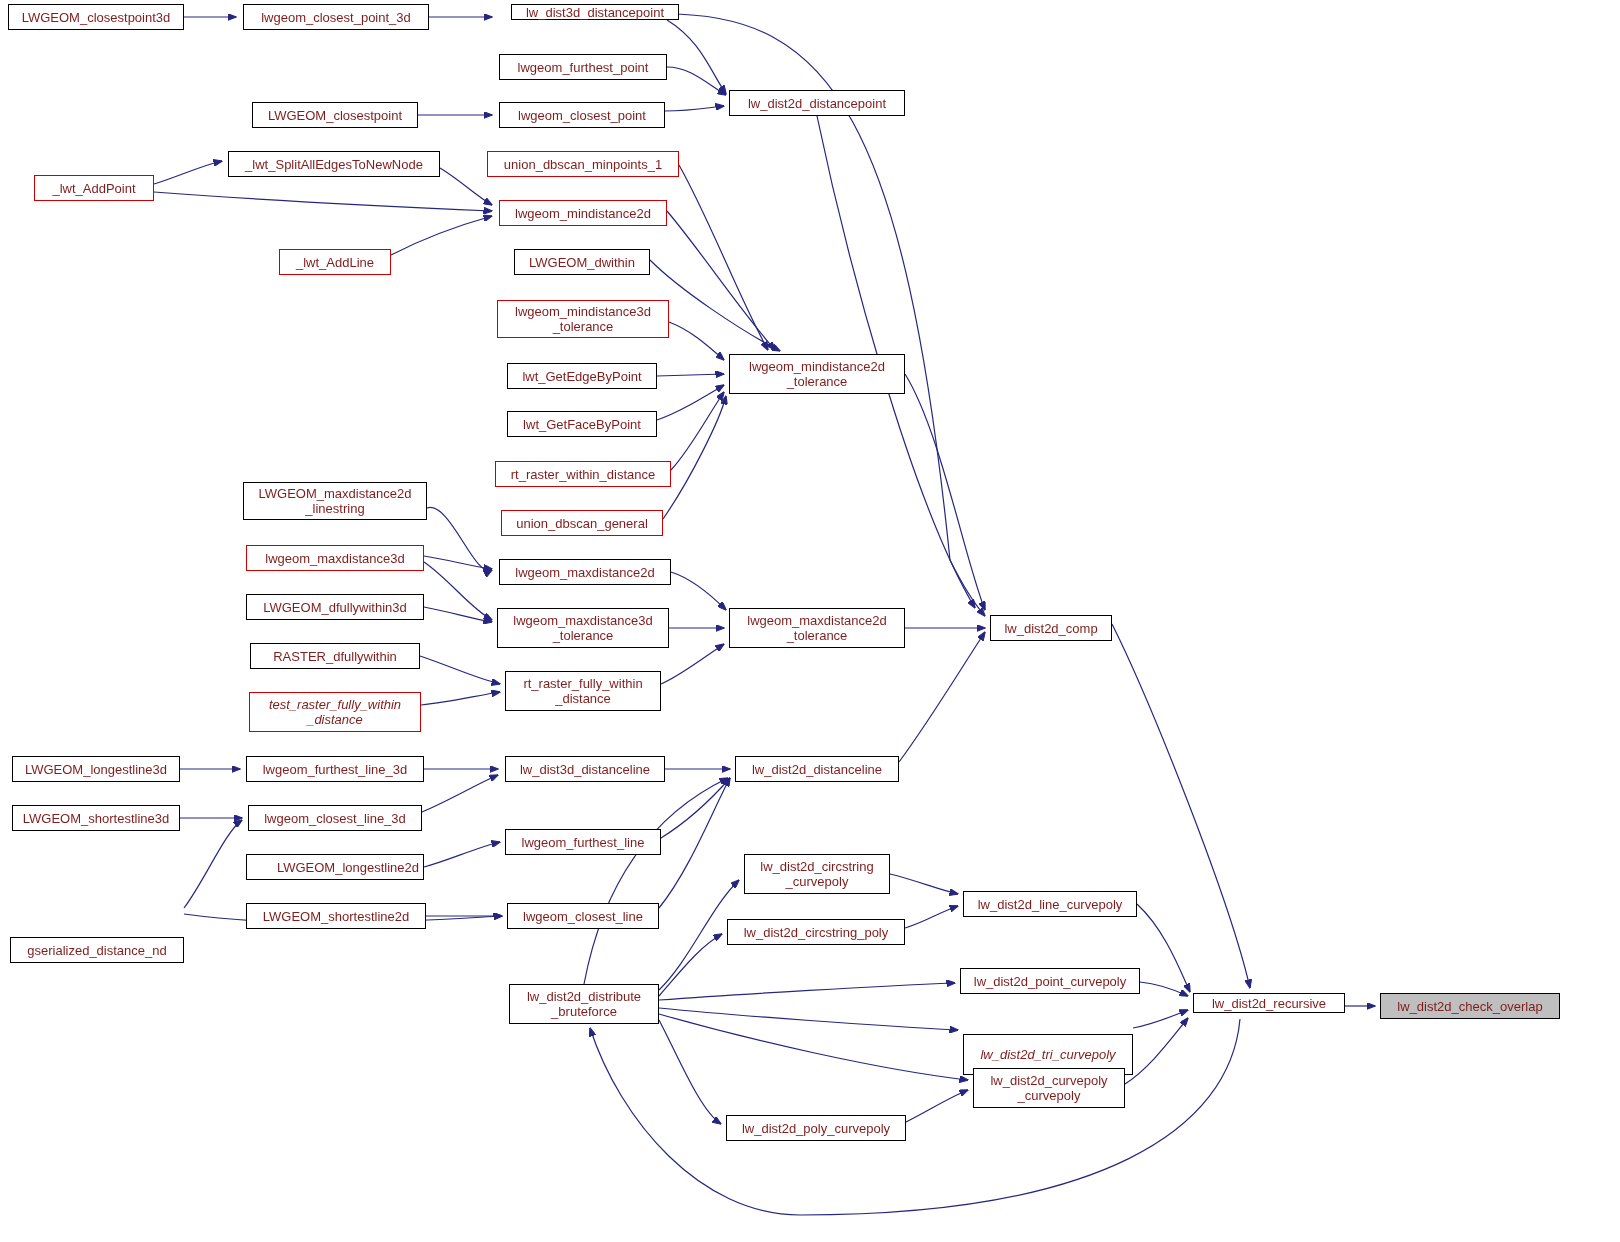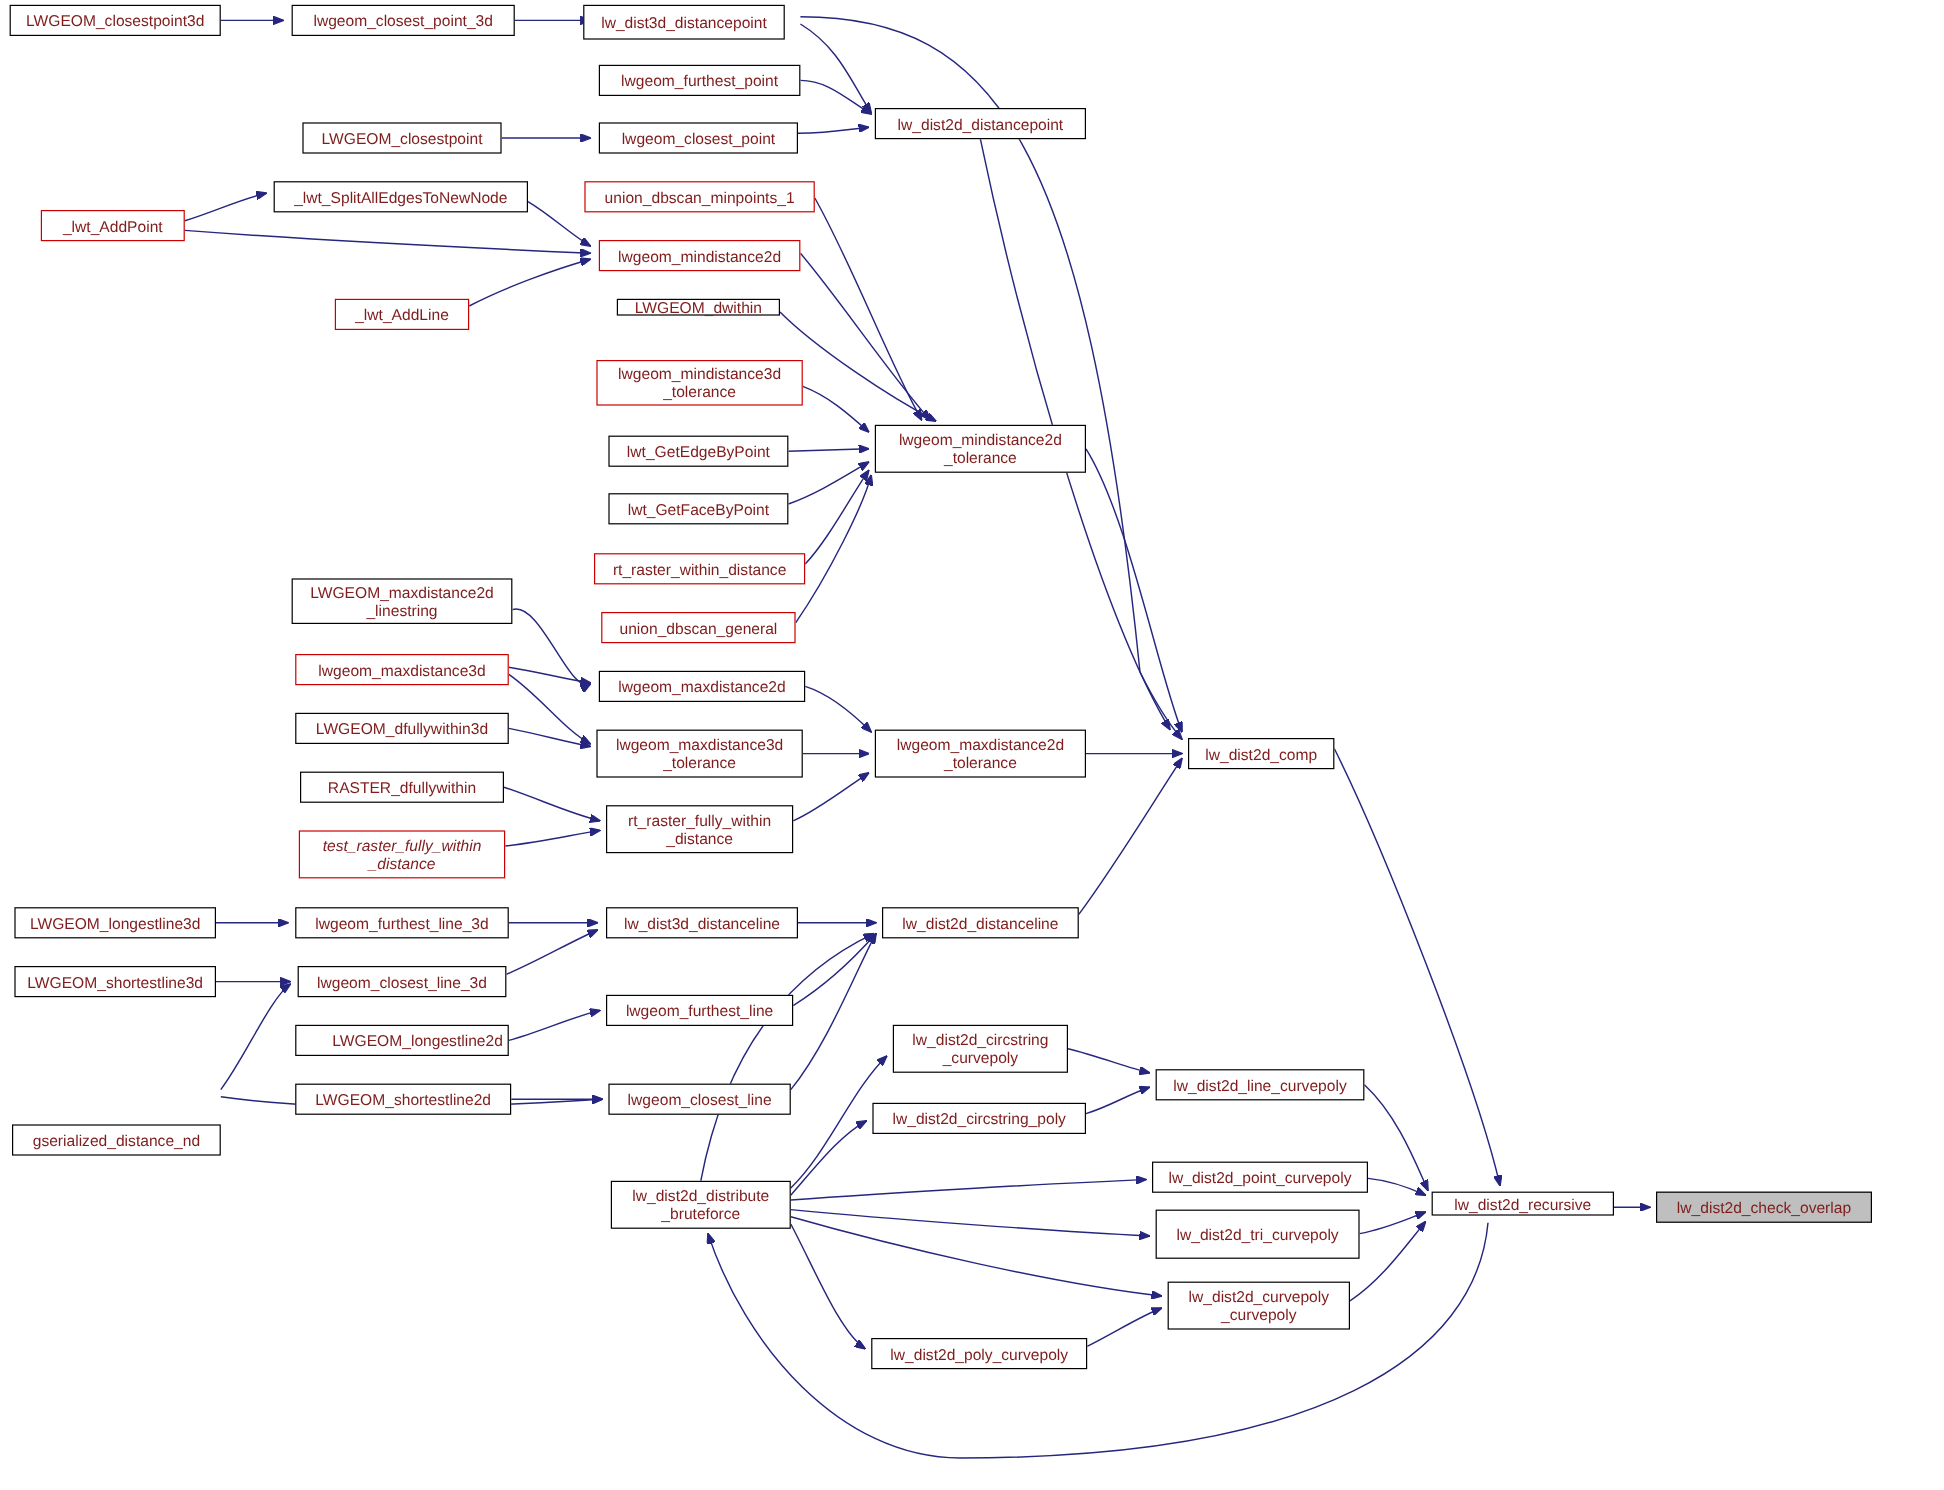--- a/index.html
+++ b/index.html
@@ -131,31 +131,31 @@
       <path d="M1125,1084 C1150,1068 1170,1040 1188,1018" marker-end="url(#arrow)"></path>
       <path d="M906,1122 C930,1110 948,1098 968,1090" marker-end="url(#arrow)"></path>
       <path d="M1345,1006 L1375,1006" marker-end="url(#arrow)"></path>
       <path d="M1112,624 C1150,700 1230,900 1250,988" marker-end="url(#arrow)"></path>
       <path d="M1240,1019 C1230,1130 1100,1215 800,1215 C700,1215 620,1120 590,1028" marker-end="url(#arrow)"></path>
     </g>
   </svg>
 
   <div class="node" style="left:8px;top:4px;width:176px;height:26px;"><span>LWGEOM_closestpoint3d</span></div>
   <div class="node" style="left:243px;top:4px;width:186px;height:26px;"><span>lwgeom_closest_point_3d</span></div>
-  <div class="node" style="left:486px;top:4px;width:168px;height:29px;"><span>lw_dist3d_distancepoint</span></div>
+  <div class="node" style="left:511px;top:4px;width:168px;height:16px;"><span>lw_dist3d_distancepoint</span></div>
   <div class="node" style="left:499px;top:54px;width:168px;height:26px;"><span>lwgeom_furthest_point</span></div>
   <div class="node" style="left:729px;top:90px;width:176px;height:26px;"><span>lw_dist2d_distancepoint</span></div>
   <div class="node" style="left:252px;top:102px;width:166px;height:26px;"><span>LWGEOM_closestpoint</span></div>
   <div class="node" style="left:499px;top:102px;width:166px;height:26px;"><span>lwgeom_closest_point</span></div>
   <div class="node" style="left:228px;top:151px;width:212px;height:26px;"><span>_lwt_SplitAllEdgesToNewNode</span></div>
   <div class="node red" style="left:487px;top:151px;width:192px;height:26px;"><span>union_dbscan_minpoints_1</span></div>
   <div class="node red" style="left:34px;top:175px;width:120px;height:26px;"><span>_lwt_AddPoint</span></div>
   <div class="node red" style="left:499px;top:200px;width:168px;height:26px;"><span>lwgeom_mindistance2d</span></div>
   <div class="node red" style="left:279px;top:249px;width:112px;height:26px;"><span>_lwt_AddLine</span></div>
-  <div class="node" style="left:514px;top:249px;width:136px;height:14px;align-items:center;"><span>LWGEOM_dwithin</span></div>
+  <div class="node" style="left:514px;top:249px;width:136px;height:26px;align-items:center;"><span>LWGEOM_dwithin</span></div>
   <div class="node red" style="left:497px;top:300px;width:172px;height:38px;"><span>lwgeom_mindistance3d
 _tolerance</span></div>
   <div class="node" style="left:729px;top:354px;width:176px;height:40px;"><span>lwgeom_mindistance2d
 _tolerance</span></div>
   <div class="node" style="left:507px;top:363px;width:150px;height:26px;"><span>lwt_GetEdgeByPoint</span></div>
   <div class="node" style="left:507px;top:411px;width:150px;height:26px;"><span>lwt_GetFaceByPoint</span></div>
   <div class="node red" style="left:495px;top:461px;width:176px;height:26px;"><span>rt_raster_within_distance</span></div>
   <div class="node" style="left:243px;top:482px;width:184px;height:38px;"><span>LWGEOM_maxdistance2d
 _linestring</span></div>
   <div class="node red" style="left:501px;top:510px;width:162px;height:26px;"><span>union_dbscan_general</span></div>
@@ -185,18 +185,18 @@
   <div class="node" style="left:10px;top:903px;width:174px;height:26px;margin-top:34px;"><span>gserialized_distance_nd</span></div>
   <div class="node" style="left:246px;top:903px;width:180px;height:26px;"><span>LWGEOM_shortestline2d</span></div>
   <div class="node" style="left:507px;top:903px;width:152px;height:26px;"><span>lwgeom_closest_line</span></div>
   <div class="node" style="left:727px;top:919px;width:178px;height:26px;"><span>lw_dist2d_circstring_poly</span></div>
   <div class="node" style="left:963px;top:891px;width:174px;height:26px;"><span>lw_dist2d_line_curvepoly</span></div>
   <div class="node" style="left:960px;top:968px;width:180px;height:26px;"><span>lw_dist2d_point_curvepoly</span></div>
   <div class="node" style="left:509px;top:984px;width:150px;height:40px;"><span>lw_dist2d_distribute
 _bruteforce</span></div>
   <div class="node" style="left:1193px;top:993px;width:152px;height:20px;"><span>lw_dist2d_recursive</span></div>
   <div class="node filled" style="left:1380px;top:993px;width:180px;height:26px;"><span>lw_dist2d_check_overlap</span></div>
-  <div class="node" style="left:963px;top:1008px;width:170px;height:41px;"><span>lw_dist2d_tri_curvepoly</span></div>
+  <div class="node" style="left:963px;top:1034px;width:170px;height:41px;font-style:italic;"><span>lw_dist2d_tri_curvepoly</span></div>
   <div class="node" style="left:973px;top:1068px;width:152px;height:40px;"><span>lw_dist2d_curvepoly
 _curvepoly</span></div>
   <div class="node" style="left:726px;top:1115px;width:180px;height:26px;"><span>lw_dist2d_poly_curvepoly</span></div>
 
 </div>
 
 </body></html>

